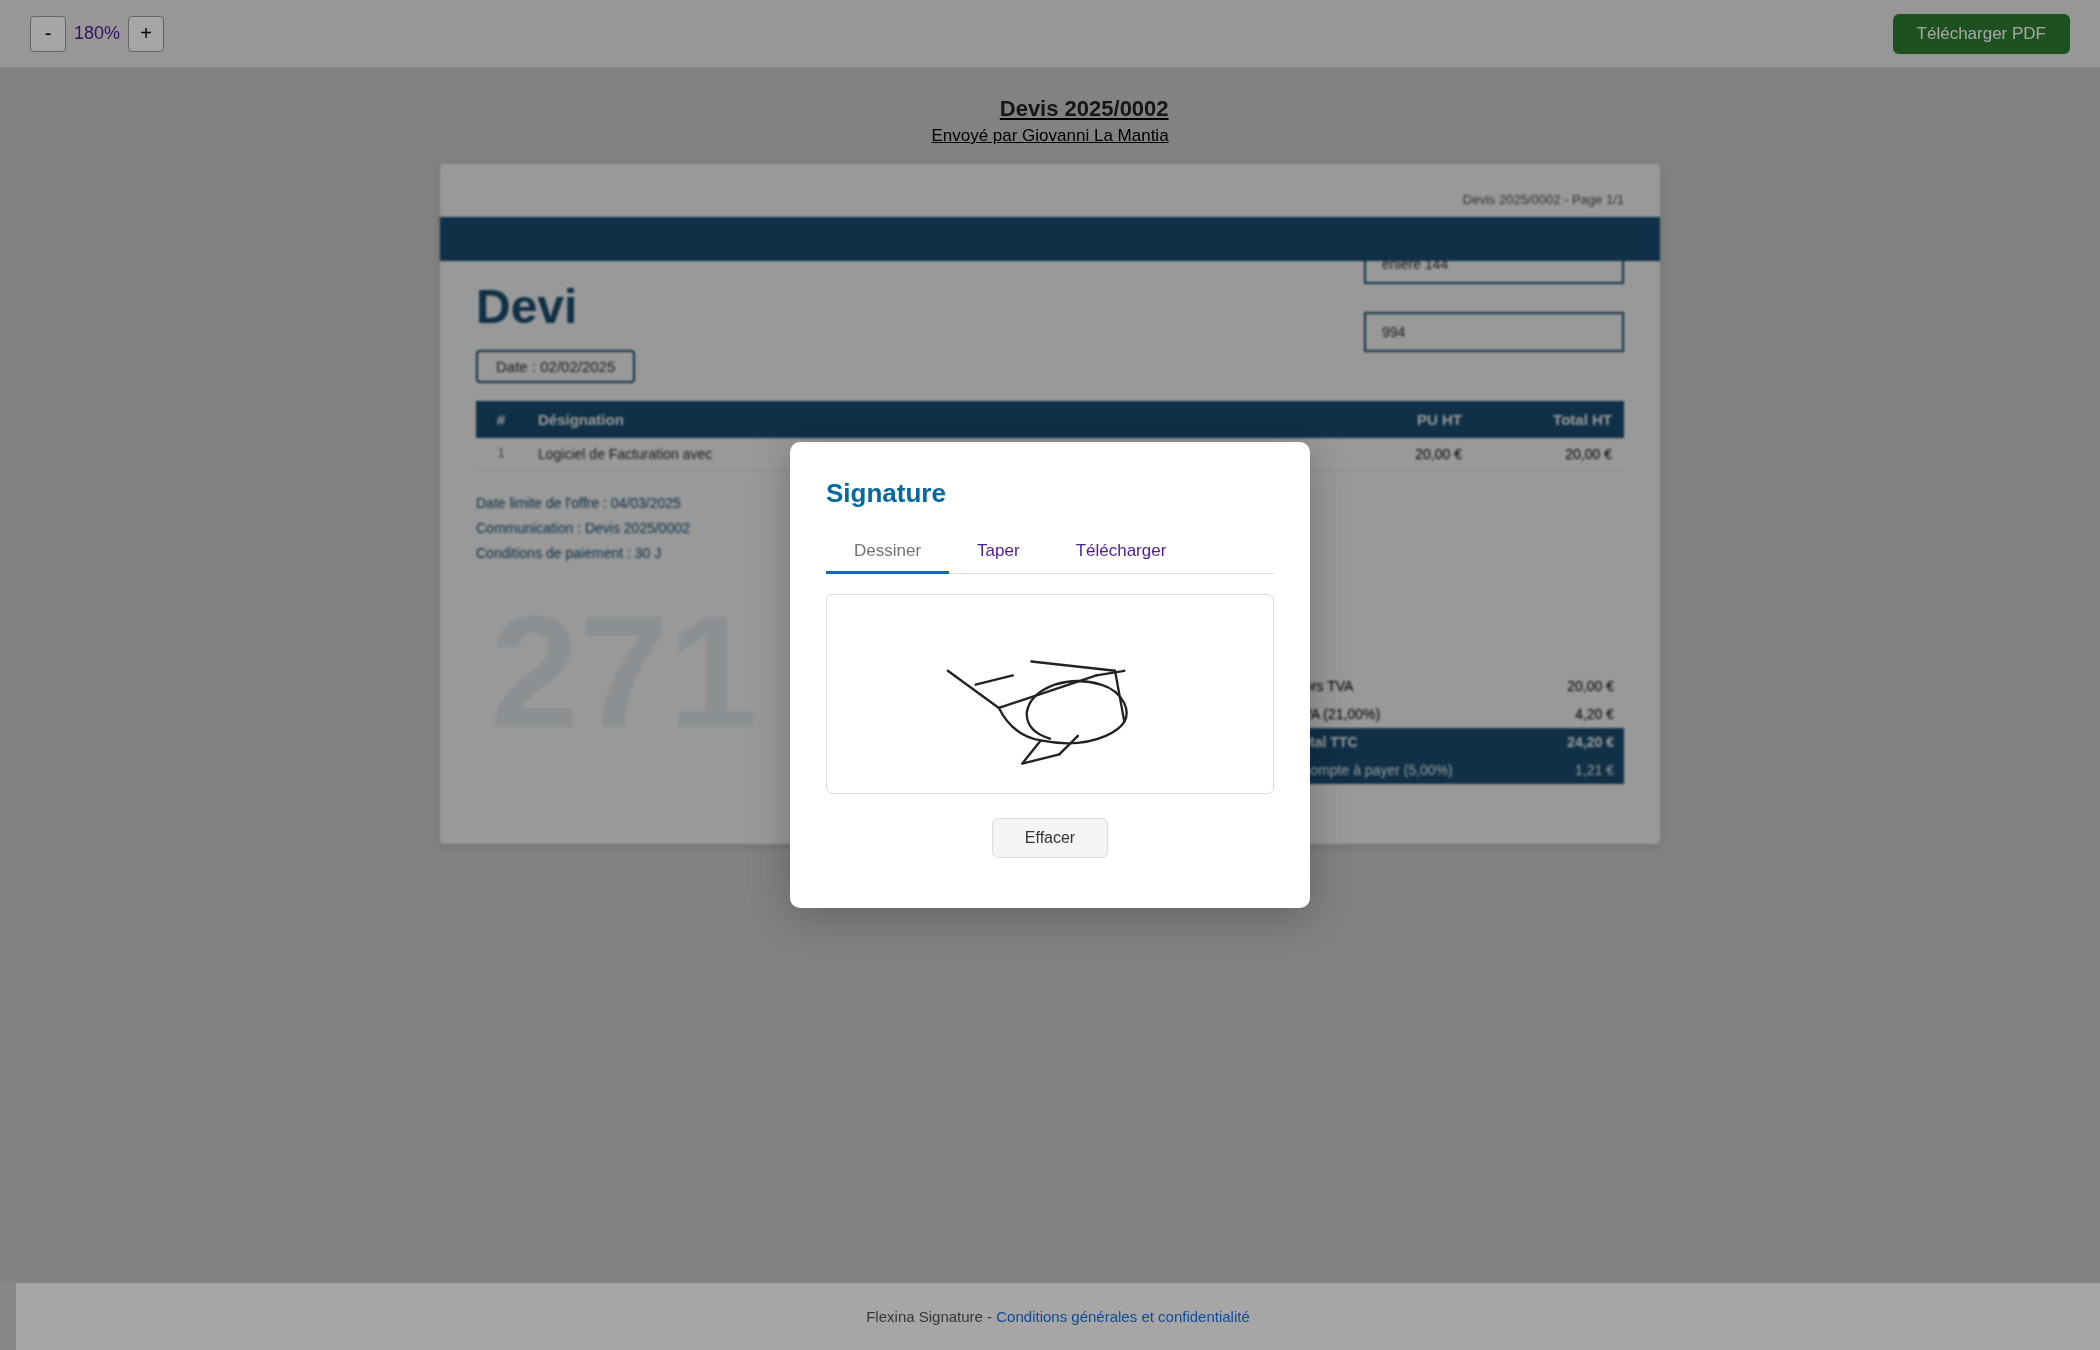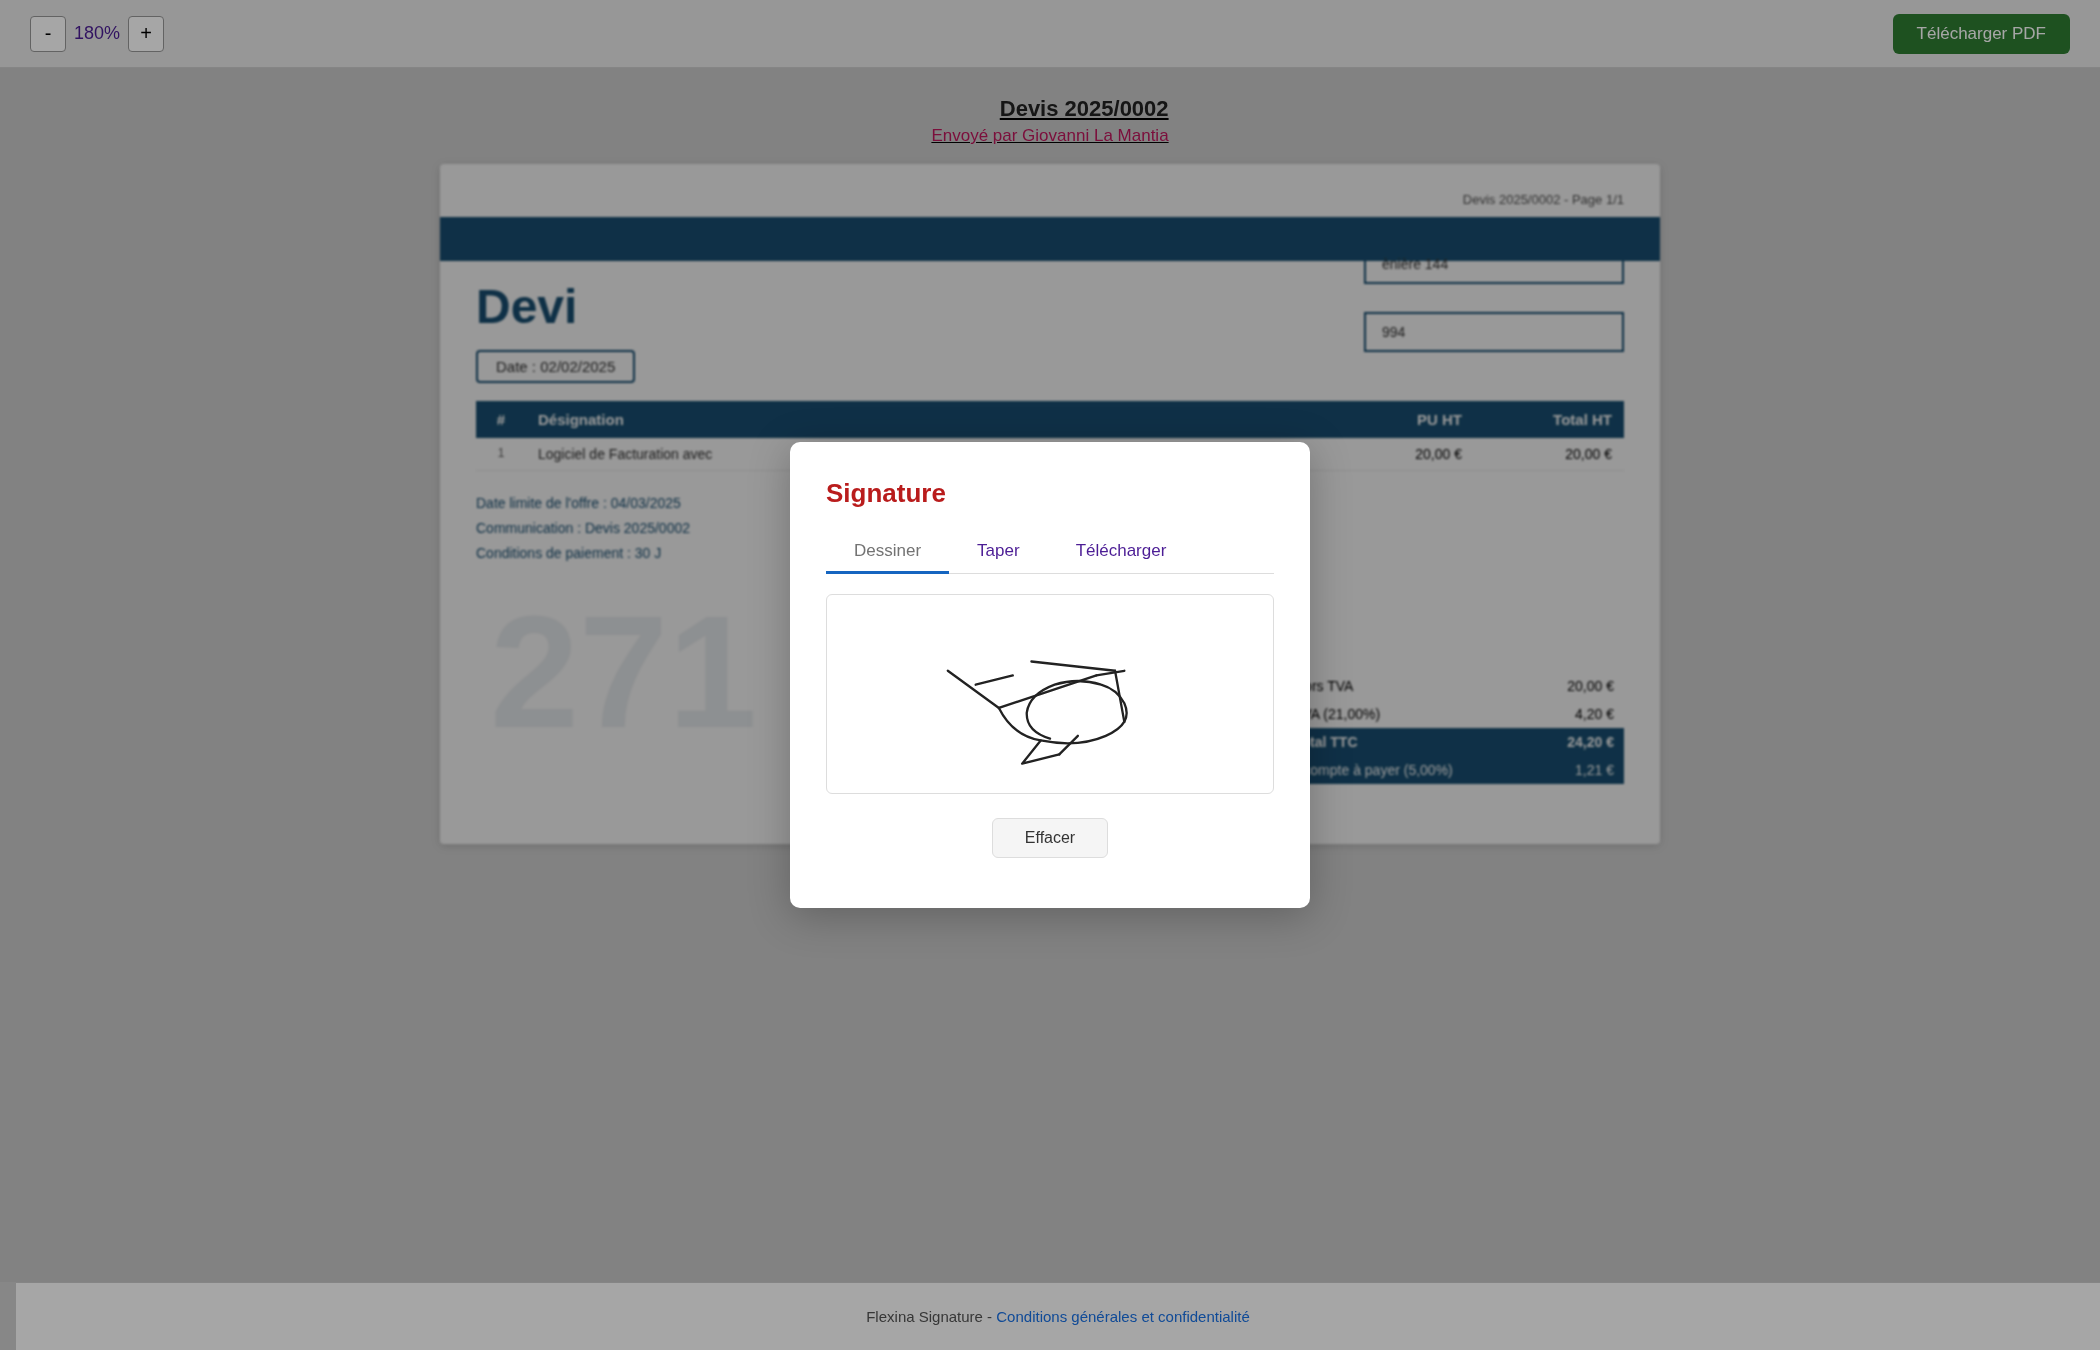--- a/index.html
+++ b/index.html
@@ -76,21 +76,21 @@
       padding: 28px 0 18px 0;
       text-decoration: underline;
     }
     .doc-title-area h2 {
       font-size: 22px;
       font-weight: bold;
       color: #222;
     }
     .doc-title-area p {
       font-size: 17px;
-      color: #be185d;
+      color: #000000;
       margin-top: 4px;
     }
 
     
     .document-paper {
       background: #fff;
       width: 1220px;
       min-height: 680px;
       border-radius: 4px;
       box-shadow: 0 2px 10px rgba(0,0,0,0.15);
@@ -250,21 +250,21 @@
       border-radius: 10px;
       width: 520px;
       padding: 36px 36px 30px 36px;
       box-shadow: 0 8px 40px rgba(0,0,0,0.25);
       position: relative;
     }
 
     .modal-title {
       font-size: 26px;
       font-weight: bold;
-      color: #b91c1c;
+      color: #0369a1;
       margin-bottom: 22px;
     }
 
     .modal-tabs {
       display: flex;
       border-bottom: 1px solid #ddd;
       margin-bottom: 20px;
     }
 
     .modal-tab {

